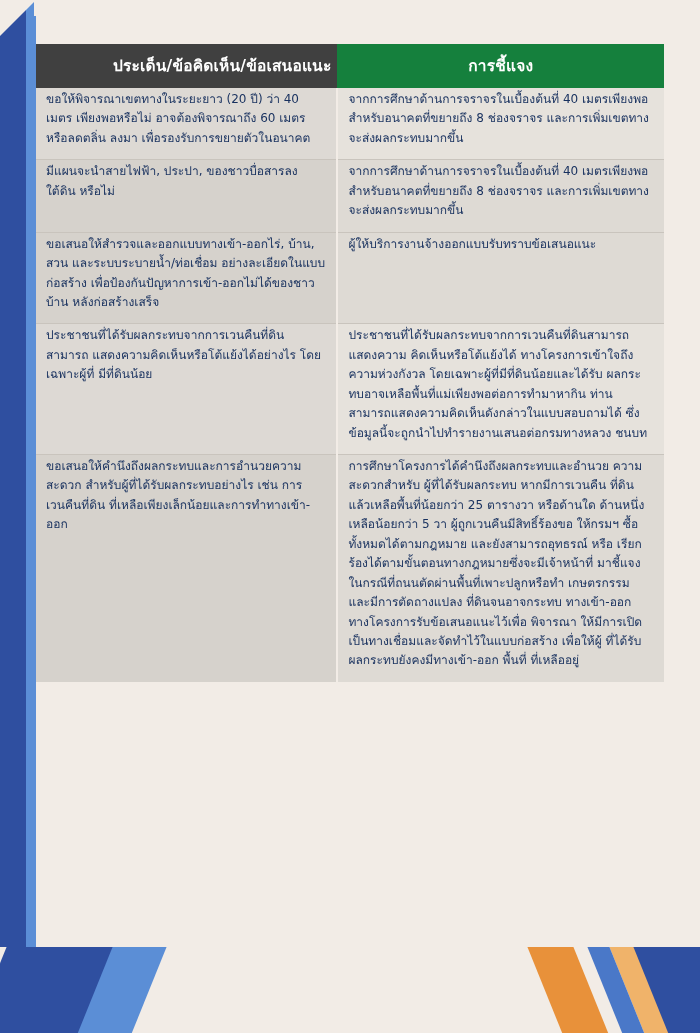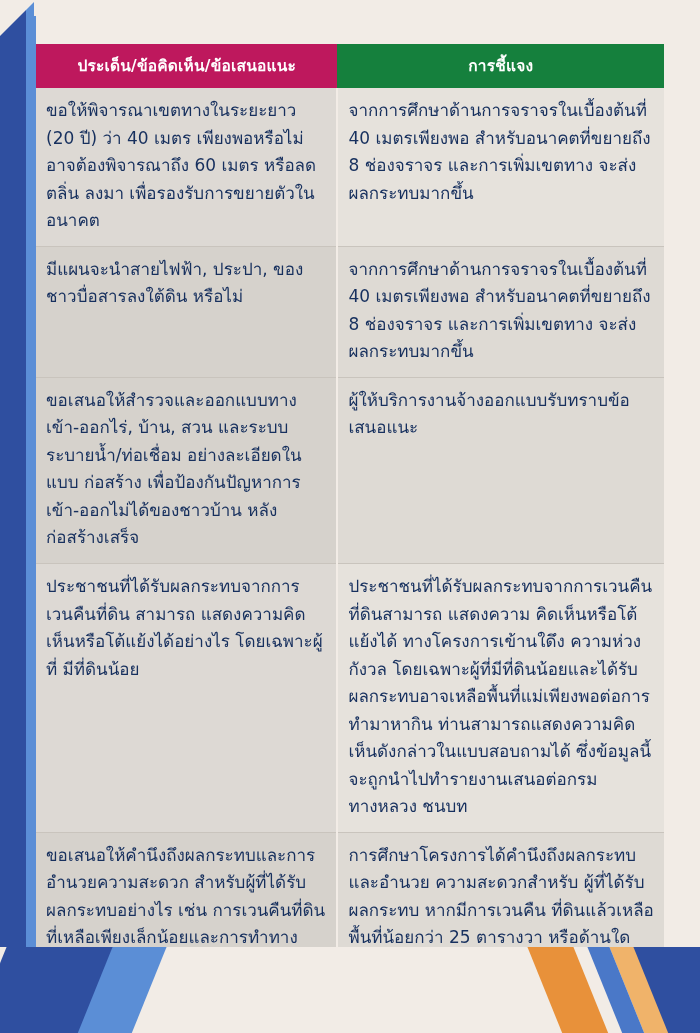--- a/index.html
+++ b/index.html
@@ -120,28 +120,28 @@
   table.main col.c2 { width: 52%; }
 
   thead th {
     color: #ffffff;
     font-size: 15.5px;
     font-weight: bold;
     padding: 9px 6px 10px 6px;
     text-align: center;
     letter-spacing: 0.2px;
   }
-  th.h-issue { background: #be185d; }
+  th.h-issue { background: #404040; text-align: right; }
   th.h-clar  { background: #15803d; }
 
   tbody td {
     vertical-align: top;
-    font-size: 17px;
+    font-size: 12px;
     line-height: 1.62;
-    padding: 9px 10px 11px 10px;
+    padding: 2px 10px 11px 10px;
     color: #1d1d1d;
     border-bottom: 1px solid #c9c4bd;
   }
   tbody tr td.col-issue {
     background: #ddd9d4;
     color: #17305e;
     border-right: 2px solid #f2ece6;
   }
   tbody tr td.col-clar {
     background: #e6e2dc;
@@ -183,21 +183,21 @@
         <tr class="alt">
           <td class="col-issue"><span class="cell-text">มีแผนจะนำสายไฟฟ้า, ประปา, ของชาวบื่อสารลงใต้ดิน หรือไม่</span></td>
           <td class="col-clar"><span class="cell-text">จากการศึกษาด้านการจราจรในเบื้องต้นที่ 40 เมตรเพียงพอ สำหรับอนาคตที่ขยายถึง 8 ช่องจราจร และการเพิ่มเขตทาง จะส่งผลกระทบมากขึ้น</span></td>
         </tr>
         <tr class="alt">
           <td class="col-issue"><span class="cell-text">ขอเสนอให้สำรวจและออกแบบทางเข้า-ออกไร่, บ้าน, สวน และระบบระบายน้ำ/ท่อเชื่อม อย่างละเอียดในแบบ ก่อสร้าง เพื่อป้องกันปัญหาการเข้า-ออกไม่ได้ของชาวบ้าน หลังก่อสร้างเสร็จ</span></td>
           <td class="col-clar"><span class="cell-text">ผู้ให้บริการงานจ้างออกแบบรับทราบข้อเสนอแนะ</span></td>
         </tr>
         <tr>
           <td class="col-issue"><span class="cell-text">ประชาชนที่ได้รับผลกระทบจากการเวนคืนที่ดิน สามารถ แสดงความคิดเห็นหรือโต้แย้งได้อย่างไร โดยเฉพาะผู้ที่ มีที่ดินน้อย</span></td>
-          <td class="col-clar"><span class="cell-text">ประชาชนที่ได้รับผลกระทบจากการเวนคืนที่ดินสามารถ แสดงความ คิดเห็นหรือโต้แย้งได้ ทางโครงการเข้านใดึง ความห่วงกังวล โดยเฉพาะผู้ที่มีที่ดินน้อยและได้รับ ผลกระทบอาจเหลือพื้นที่แม่เพียงพอต่อการทำมาหากิน ท่านสามารถแสดงความคิดเห็นดังกล่าวในแบบสอบถามได้ ซึ่งข้อมูลนี้จะถูกนำไปทำรายงานเสนอต่อกรมทางหลวง ชนบท</span></td>
+          <td class="col-clar"><span class="cell-text">ประชาชนที่ได้รับผลกระทบจากการเวนคืนที่ดินสามารถ แสดงความ คิดเห็นหรือโต้แย้งได้ ทางโครงการเข้าใจถึง ความห่วงกังวล โดยเฉพาะผู้ที่มีที่ดินน้อยและได้รับ ผลกระทบอาจเหลือพื้นที่แม่เพียงพอต่อการทำมาหากิน ท่านสามารถแสดงความคิดเห็นดังกล่าวในแบบสอบถามได้ ซึ่งข้อมูลนี้จะถูกนำไปทำรายงานเสนอต่อกรมทางหลวง ชนบท</span></td>
         </tr>
         <tr class="alt">
           <td class="col-issue"><span class="cell-text">ขอเสนอให้คำนึงถึงผลกระทบและการอำนวยความสะดวก สำหรับผู้ที่ได้รับผลกระทบอย่างไร เช่น การเวนคืนที่ดิน ที่เหลือเพียงเล็กน้อยและการทำทางเข้า-ออก</span></td>
           <td class="col-clar"><span class="cell-text">การศึกษาโครงการได้คำนึงถึงผลกระทบและอำนวย ความสะดวกสำหรับ ผู้ที่ได้รับผลกระทบ หากมีการเวนคืน ที่ดินแล้วเหลือพื้นที่น้อยกว่า 25 ตารางวา หรือด้านใด ด้านหนึ่งเหลือน้อยกว่า 5 วา ผู้ถูกเวนคืนมีสิทธิ์ร้องขอ ให้กรมฯ ซื้อทั้งหมดได้ตามกฎหมาย และยังสามารถอุทธรณ์ หรือ เรียกร้องได้ตามขั้นตอนทางกฎหมายซึ่งจะมีเจ้าหน้าที่ มาชี้แจงในกรณีที่ถนนตัดผ่านพื้นที่เพาะปลูกหรือทำ เกษตรกรรม และมีการตัดถางแปลง ที่ดินจนอาจกระทบ ทางเข้า-ออก ทางโครงการรับข้อเสนอแนะไว้เพื่อ พิจารณา ให้มีการเปิดเป็นทางเชื่อมและจัดทำไว้ในแบบก่อสร้าง เพื่อให้ผู้ ที่ได้รับผลกระทบยังคงมีทางเข้า-ออก พื้นที่ ที่เหลืออยู่</span></td>
         </tr>
       </tbody>
     </table>
   </div>
 
   <div class="bottom-band">

